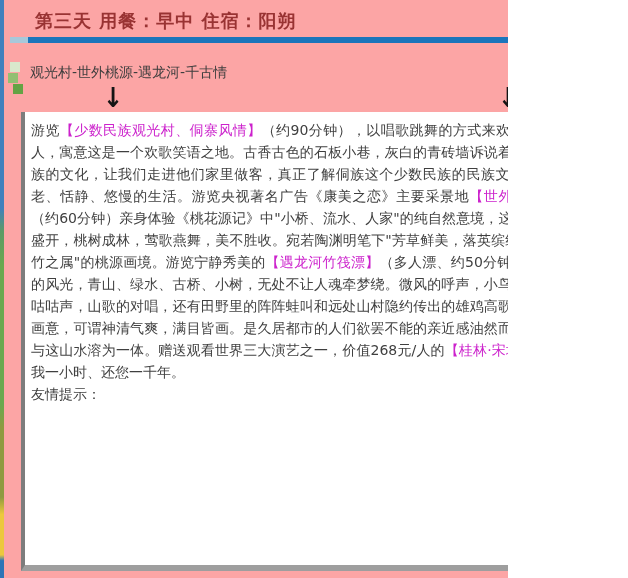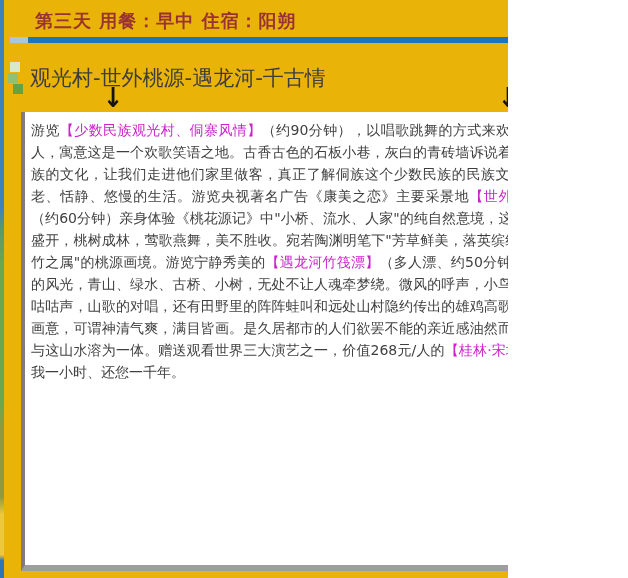--- a/index.html
+++ b/index.html
@@ -1,20 +1,20 @@
 <!DOCTYPE html>
 <html><head>
 <meta charset="utf-8">
 <style>
   html, body { margin: 0; padding: 0; background: #ffffff; }
   .page {
     position: relative;
     width: 508px;
     height: 578px;
-    background: #eab308;
+    background: #fca5a5;
     overflow: hidden;
     font-family: "DejaVu Sans", "Liberation Sans", sans-serif;
   }
   .edge-strip {
     position: absolute;
     left: 0; top: 0;
     width: 4px; height: 578px;
     background: linear-gradient(to bottom,
       #4180bc 0%, #4180bc 36%,
       #5d9a66 40%, #6aa84f 46%,
@@ -45,21 +45,21 @@
     background: #a8c8da;
   }
   .squares { position: absolute; left: 0; top: 0; }
   .sq { position: absolute; width: 10px; height: 10px; }
   .sq1 { left: 10px; top: 62px; background: #d9e8cc; }
   .sq2 { left: 8px;  top: 73px; background: #92bf72; }
   .sq3 { left: 13px; top: 84px; background: #64a344; }
   .subtitle {
     position: absolute;
     left: 30px; top: 64px;
-    font-size: 21px;
+    font-size: 14px;
     color: #3d3d3d;
     white-space: nowrap;
   }
   .arrow {
     position: absolute;
     top: 86px;
     font-size: 24px;
     font-weight: bold;
     color: #141414;
     line-height: 1;
@@ -104,16 +104,17 @@
     <span class="sq sq2"></span>
     <span class="sq sq3"></span>
   </div>
   <div class="subtitle">观光村-世外桃源-遇龙河-千古情</div>
 
   <div class="arrow arrow1">↓</div>
   <div class="arrow arrow2">↓</div>
 
   <div class="content-box">
     <p class="desc"><span>游览</span><span class="hl">【少数民族观光村、侗寨风情】</span><span>（约90分钟），以唱歌跳舞的方式来欢迎远道而来的客人，寓意这是一个欢歌笑语之地。古香古色的石板小巷，灰白的青砖墙诉说着侗族的历史，侗族的文化，让我们走进他们家里做客，真正了解侗族这个少数民族的民族文化，感受村民古老、恬静、悠慢的生活。游览央视著名广告《康美之恋》主要采景地</span><span class="hl">【世外桃源】</span><span>AAAA级（约60分钟）亲身体验《桃花源记》中"小桥、流水、人家"的纯自然意境，这里一年四季桃花盛开，桃树成林，莺歌燕舞，美不胜收。宛若陶渊明笔下"芳草鲜美，落英缤纷"有良田美池桑竹之属"的桃源画境。游览宁静秀美的</span><span class="hl">【遇龙河竹筏漂】</span><span>（多人漂、约50分钟）。这如诗如画的风光，青山、绿水、古桥、小树，无处不让人魂牵梦绕。微风的呼声，小鸟的鸣叫，水车的咕咕声，山歌的对唱，还有田野里的阵阵蛙叫和远处山村隐约传出的雄鸡高歌，都充满了诗情画意，可谓神清气爽，满目皆画。是久居都市的人们欲罢不能的亲近感油然而生，恨不得立即与这山水溶为一体。赠送观看世界三大演艺之一，价值268元/人的</span><span class="hl">【桂林·宋城千古情】</span><span>----给我一小时、还您一千年。</span></p>
+    <p class="tips-label">友情提示：</p>
     <div class="tips">
       </div>
   </div>
 </div>
 
 </body></html>

